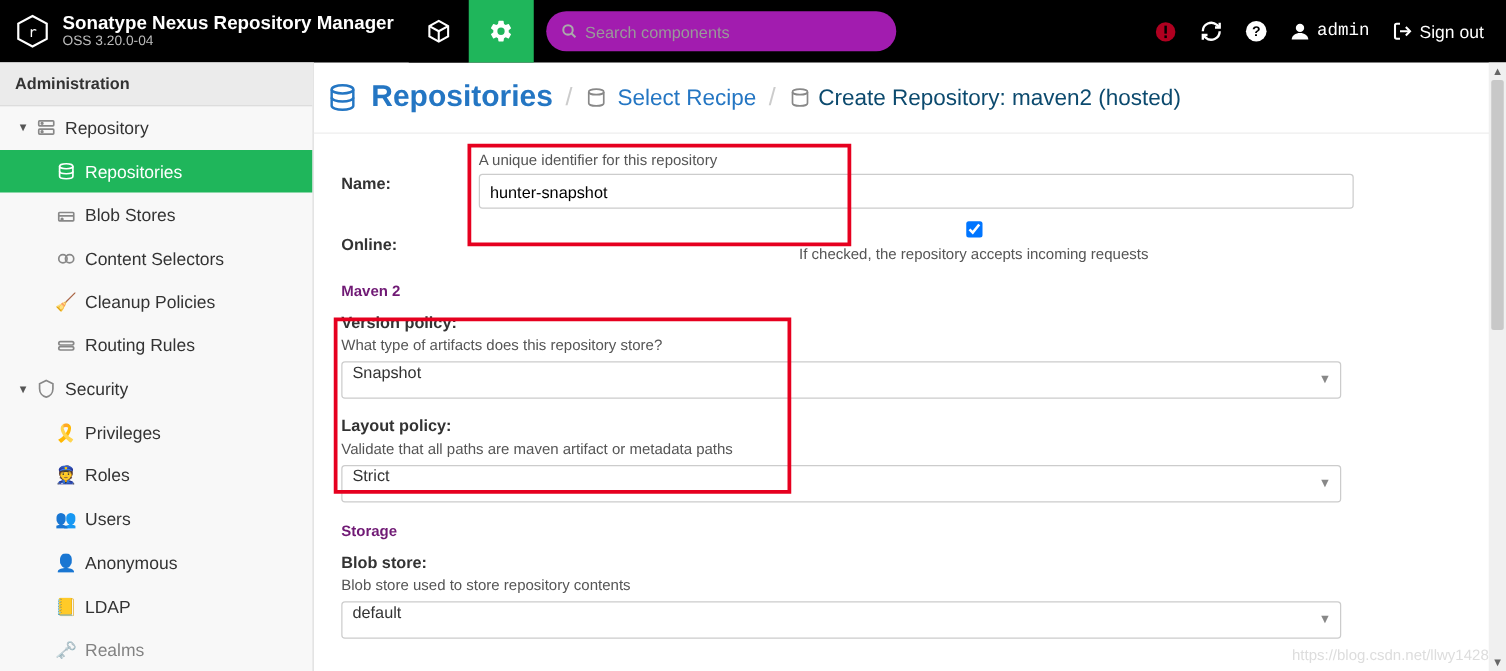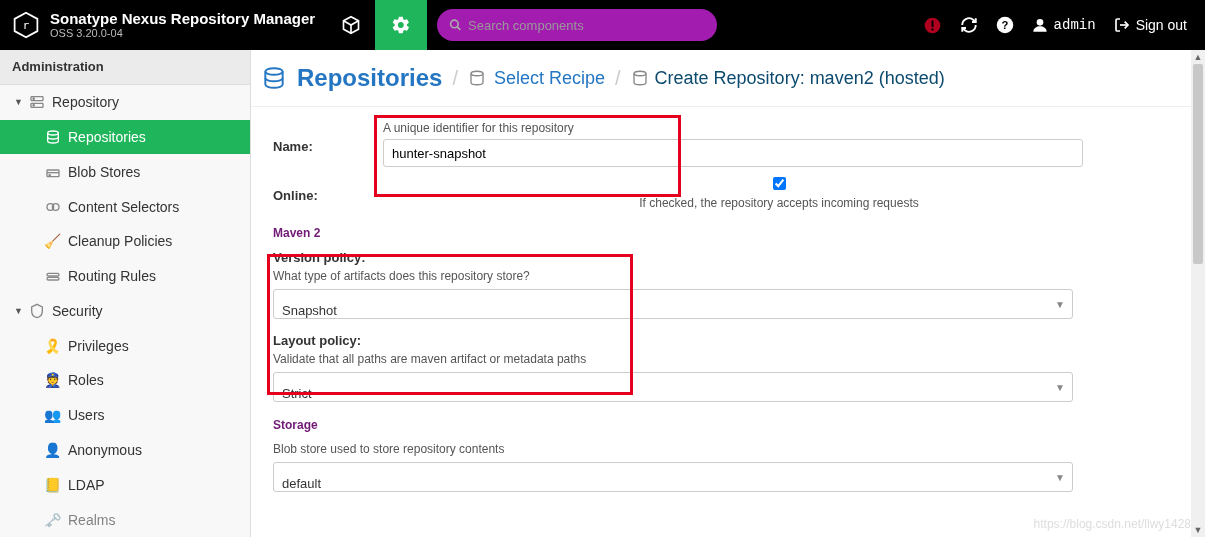--- a/index.html
+++ b/index.html
@@ -54,21 +54,21 @@
 .form-label { width: 110px; font-size: 13px; font-weight: 600; padding-top: 4px; }
 .form-body { flex: 1; }
 .help-text { font-size: 12px; color: #555; margin-bottom: 4px; }
 .text-input { width: 100%; max-width: 700px; height: 28px; border: 1px solid #ccc; border-radius: 3px; padding: 0 8px; font-size: 13px; background:#fff;}
 .checkbox-row { display: flex; align-items: center; gap: 6px; font-size: 12px; color: #555; flex-direction: column; }
 .section-h { font-size: 12px; font-weight: 600; margin: 16px 0 10px; color: #701a75; }
 .field-block { margin-bottom: 14px; }
 .field-title { font-weight: 600; font-size: 13px; margin-bottom: 4px; }
 .field-help { font-size: 12px; color: #555; margin-bottom: 6px; }
 .select-wrap { position: relative; max-width: 800px; }
-.select-wrap .sel { width: 100%; height: 30px; border: 1px solid #ccc; border-radius: 3px; background: #fff; padding: 0 24px 0 8px; font-size: 13px; display: flex; align-items: flex-end; cursor: pointer; }
+.select-wrap .sel { width: 100%; height: 30px; border: 1px solid #ccc; border-radius: 3px; background: #fff; padding: 0 24px 0 8px; font-size: 13px; display: flex; align-items: flex-start; cursor: pointer; }
 .select-wrap .caret-d { position: absolute; right: 8px; top: 50%; transform: translateY(-50%); color: #888; font-size: 10px; }
 
 .highlight { position: absolute; border: 3px solid #e6001f; pointer-events: none; z-index: 5; }
 
 .main-scrollbar { position:absolute; right:0; top:0; bottom:0; width:14px; display:flex; flex-direction:column; align-items:center; background:#f0f0f0;}
 .main-scrollbar .arrow{height:14px; font-size:9px; color:#666; display:flex;align-items:center;justify-content:center;width:100%;}
 .main-scrollbar .track{flex:1; width:100%; position:relative;}
 .main-scrollbar .thumb{position:absolute; left:2px; right:2px; top:0; height:200px; background:#c8c8c8; border-radius:2px;}
 
 .watermark { position:absolute; right:14px; bottom:6px; color:#ddd; font-size:12px; pointer-events:none;text-align:center;}
@@ -313,20 +313,21 @@
             <div class="sel">
                 <span>Strict</span>
               </div>
             <span class="caret-d">▼</span>
           </div>
         </div>
 
         <div class="section-h">Storage</div>
 
         <div class="field-block" style="margin-bottom:0;">
+          <div class="field-title">Blob store:</div>
           <div class="field-help">Blob store used to store repository contents</div>
           <div class="select-wrap">
             <div class="sel">
                 <span>default</span>
               </div>
             <span class="caret-d">▼</span>
           </div>
         </div>
       </div>
 

